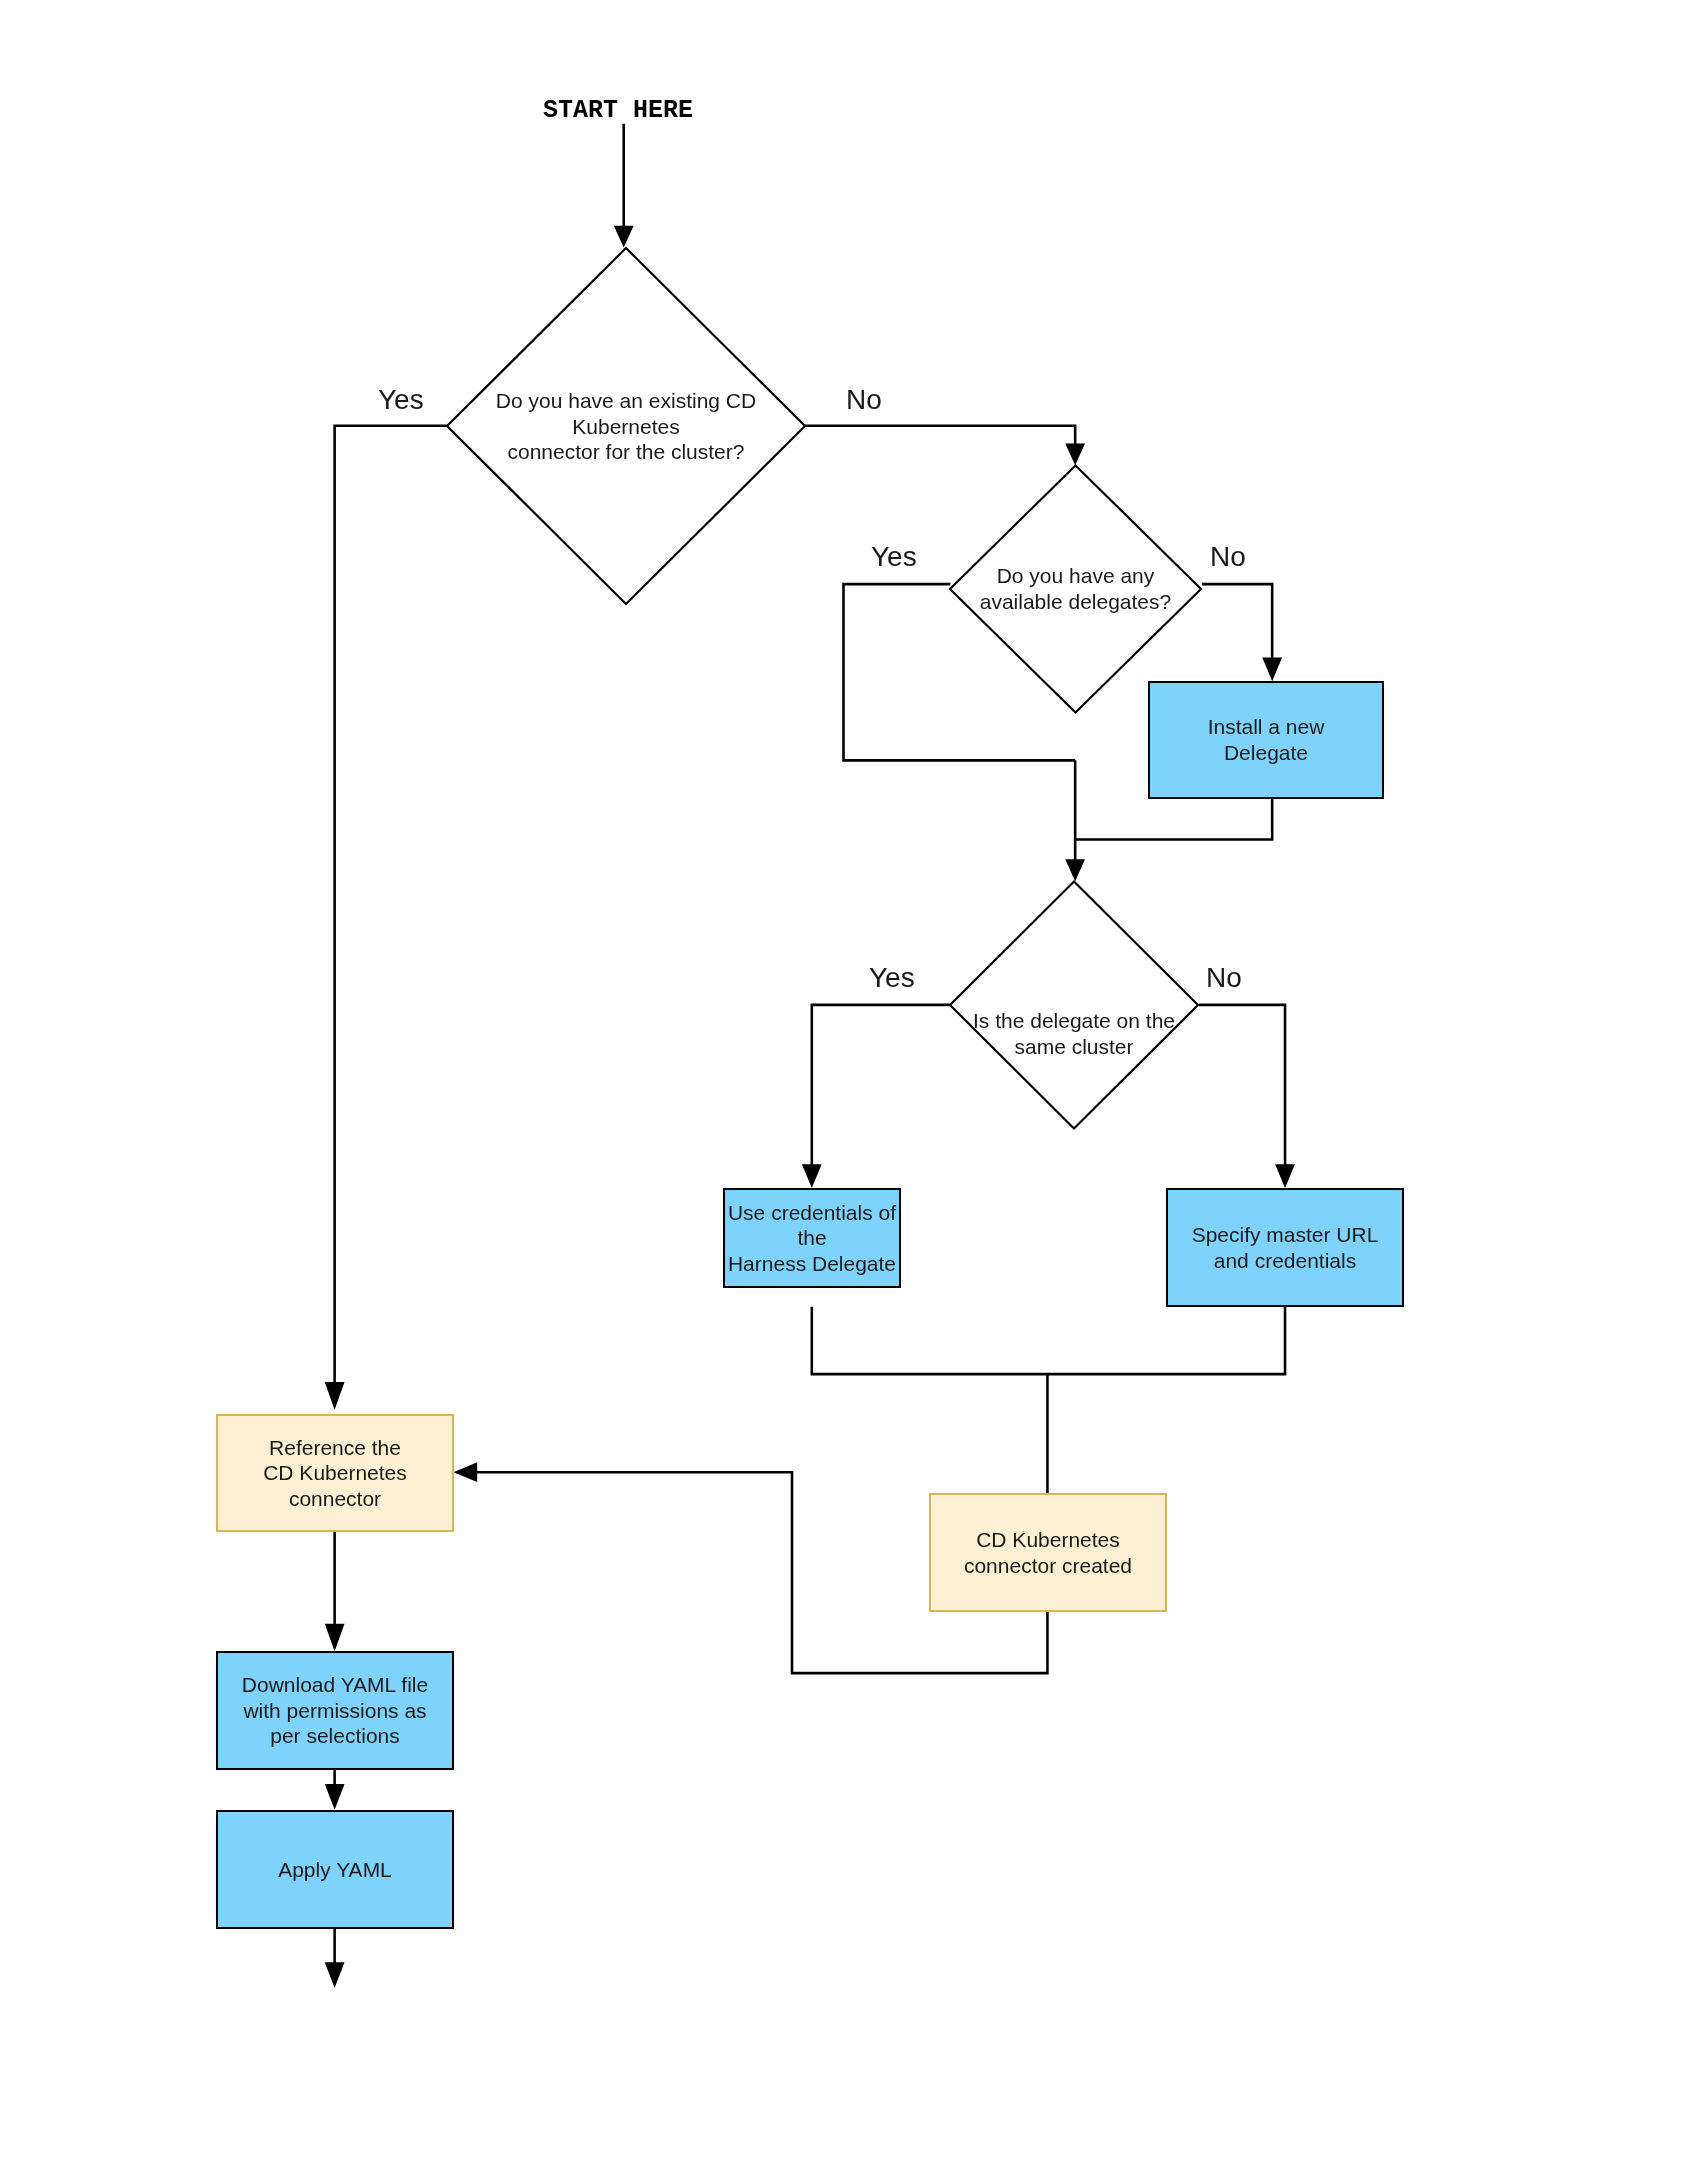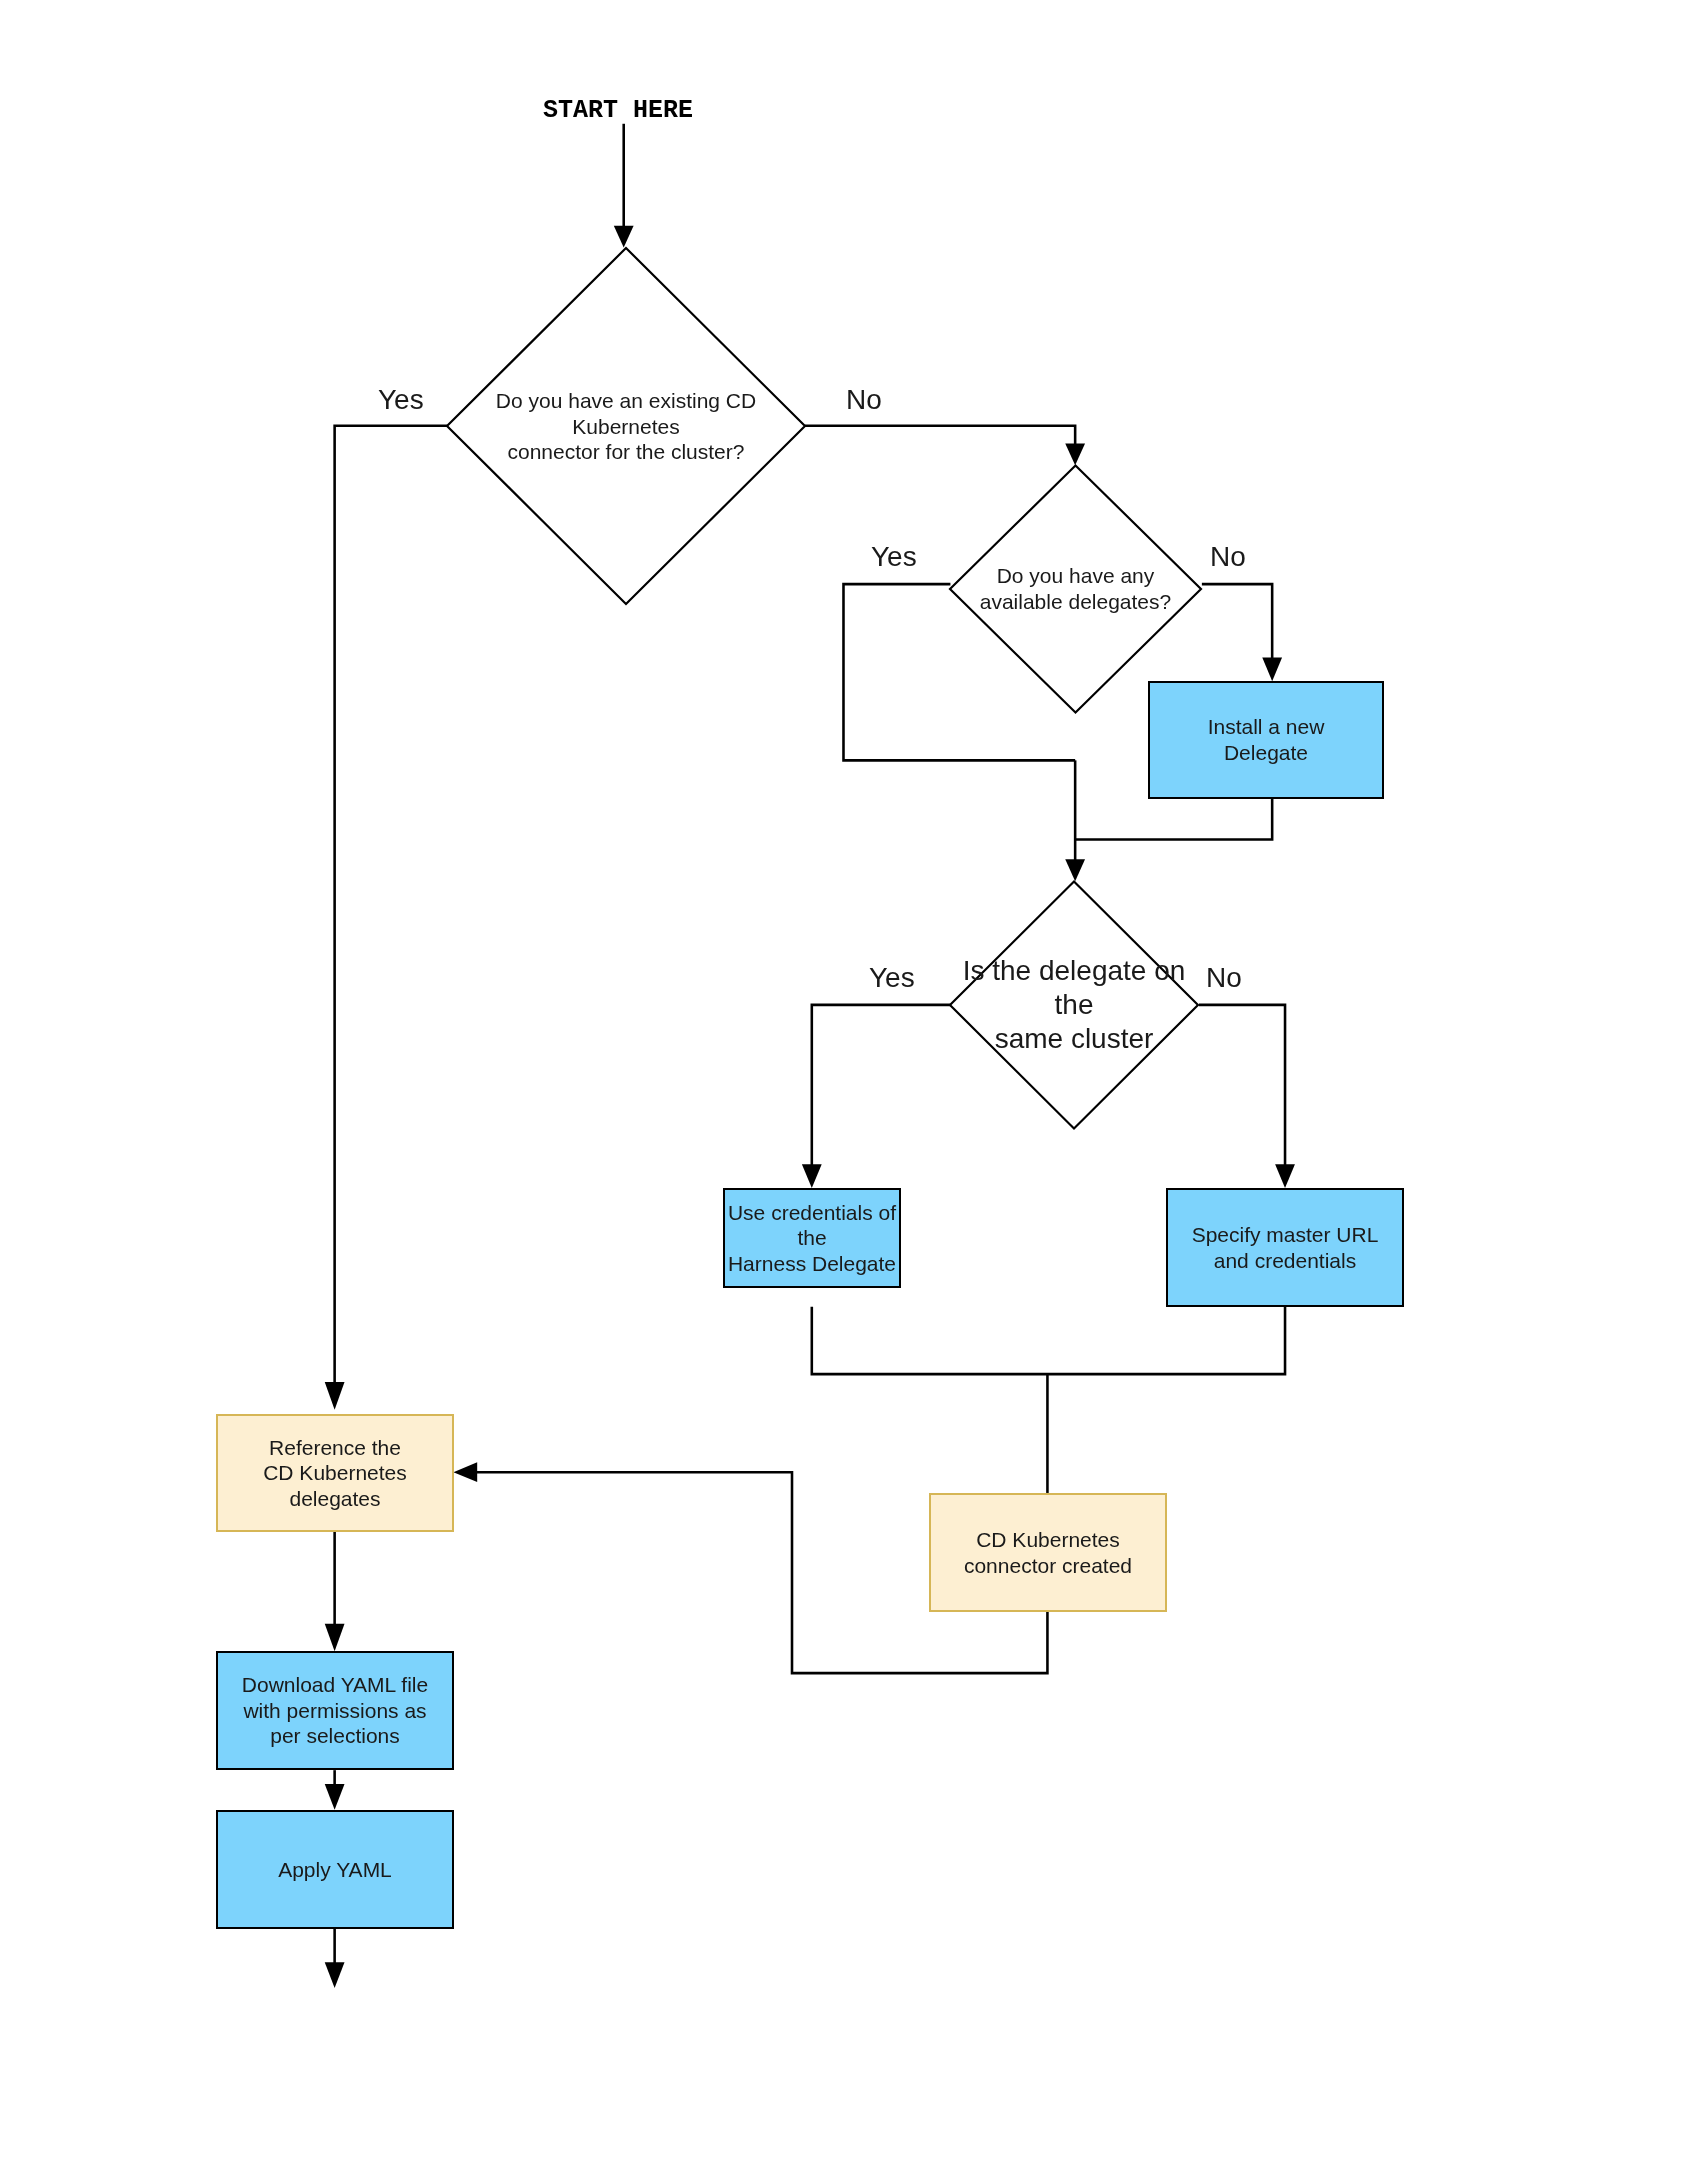--- a/index.html
+++ b/index.html
@@ -94,40 +94,40 @@
 
   <div class="node box" style="left:1148px;top:681px;width:236px;height:118px;">
     <div class="label">Install a new
 Delegate</div>
   </div>
 
   <div class="diamond" style="left:950px;top:881px;width:248px;height:248px;">
     <svg width="248" height="248" viewBox="0 0 251 250">
       <polygon points="125.5,0 251,125 125.5,250 0,125" fill="#ffffff" stroke="#000000" stroke-width="2.2"></polygon>
     </svg>
-    <div class="label" style="font-size:28px;">Is the delegate on the
+    <div class="label" style="font-size:21px;margin-top:29px;">Is the delegate on the
 same cluster</div>
   </div>
   <div class="edgelabel" style="left:869px;top:962px;">Yes</div>
   <div class="edgelabel" style="left:1206px;top:962px;">No</div>
 
   <div class="node box" style="left:723px;top:1188px;width:178px;height:100px;">
     <div class="label">Use credentials of the
 Harness Delegate</div>
   </div>
 
   <div class="node box" style="left:1166px;top:1188px;width:238px;height:119px;">
     <div class="label">Specify master URL
 and credentials</div>
   </div>
 
   <div class="node box orange" style="left:216px;top:1414px;width:238px;height:118px;">
     <div class="label">Reference the
 CD Kubernetes
-delegates</div>
+connector</div>
   </div>
 
   <div class="node box orange" style="left:929px;top:1493px;width:238px;height:119px;">
     <div class="label">CD Kubernetes
 connector created</div>
   </div>
 
   <div class="node box" style="left:216px;top:1651px;width:238px;height:119px;">
     <div class="label">Download YAML file
 with permissions as

